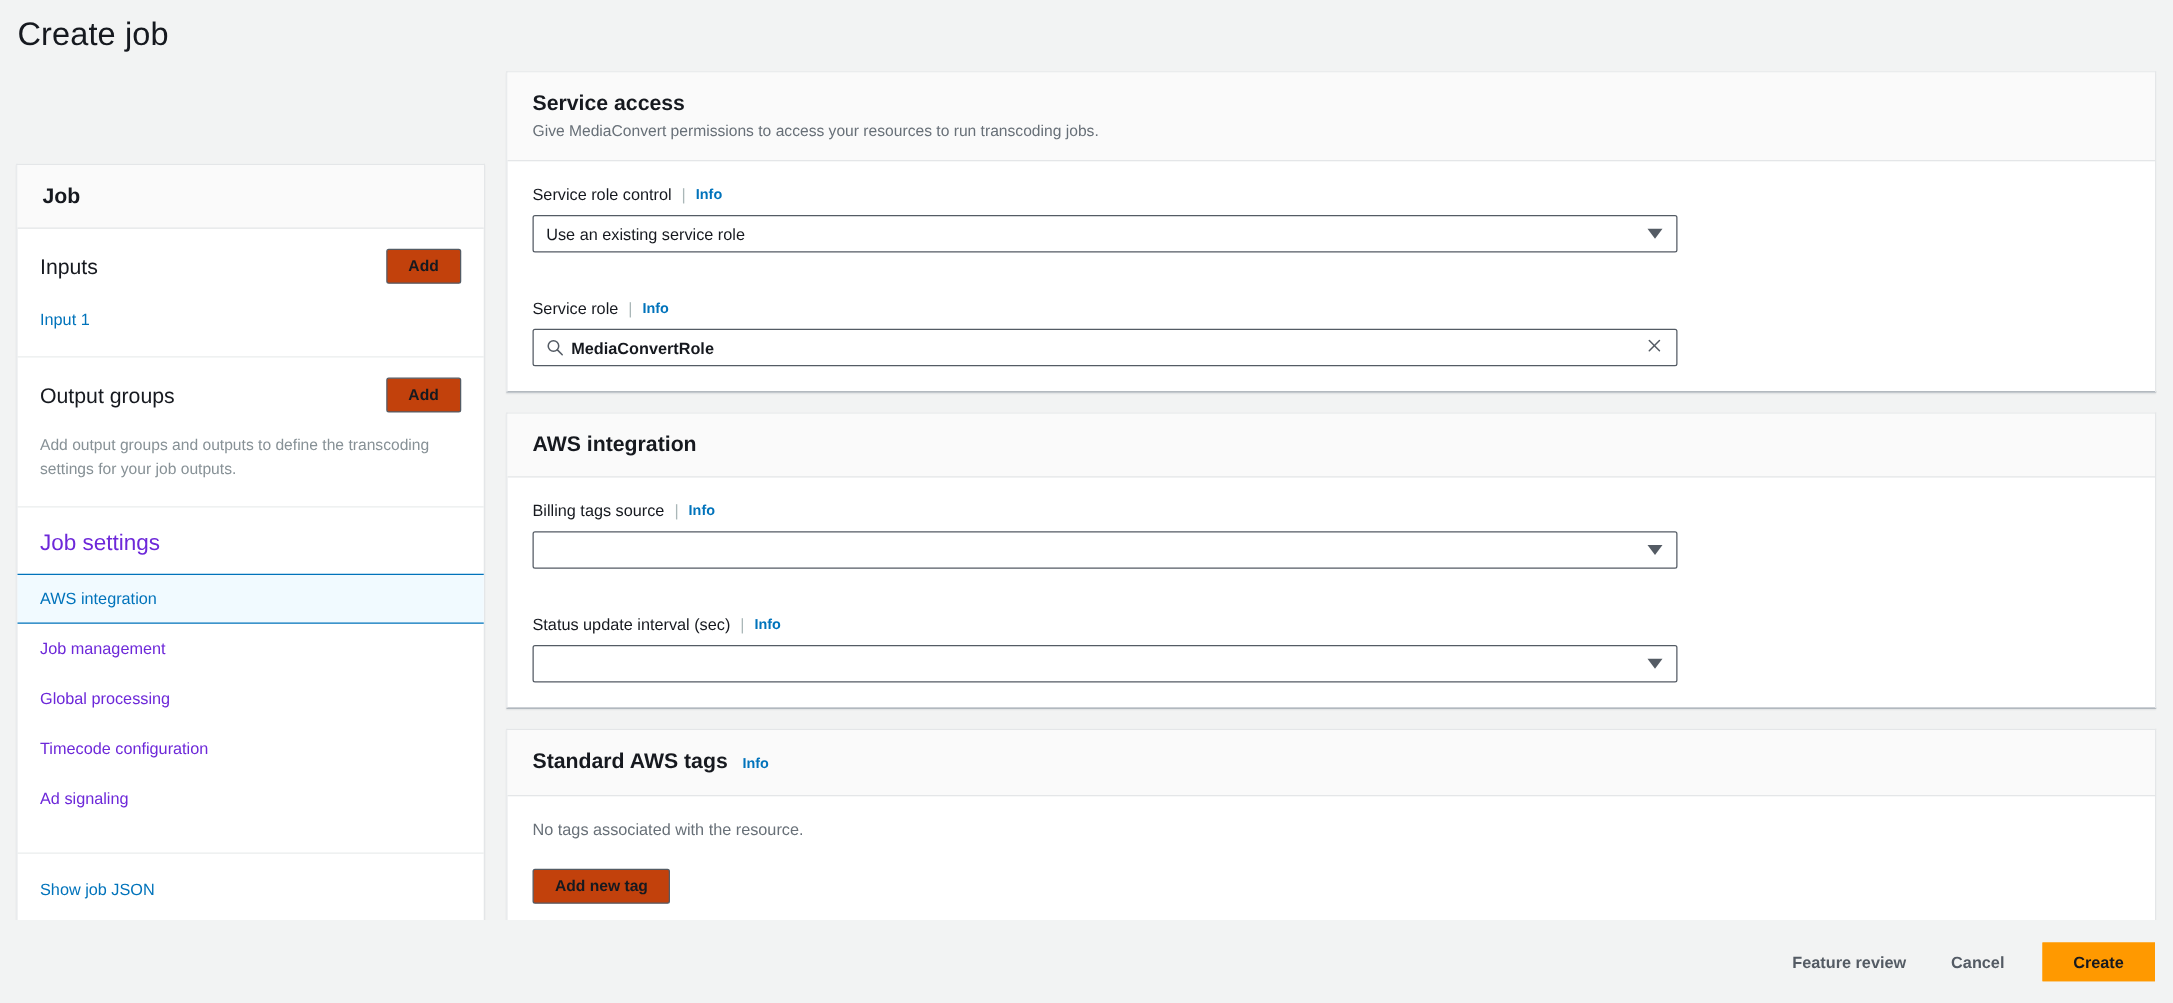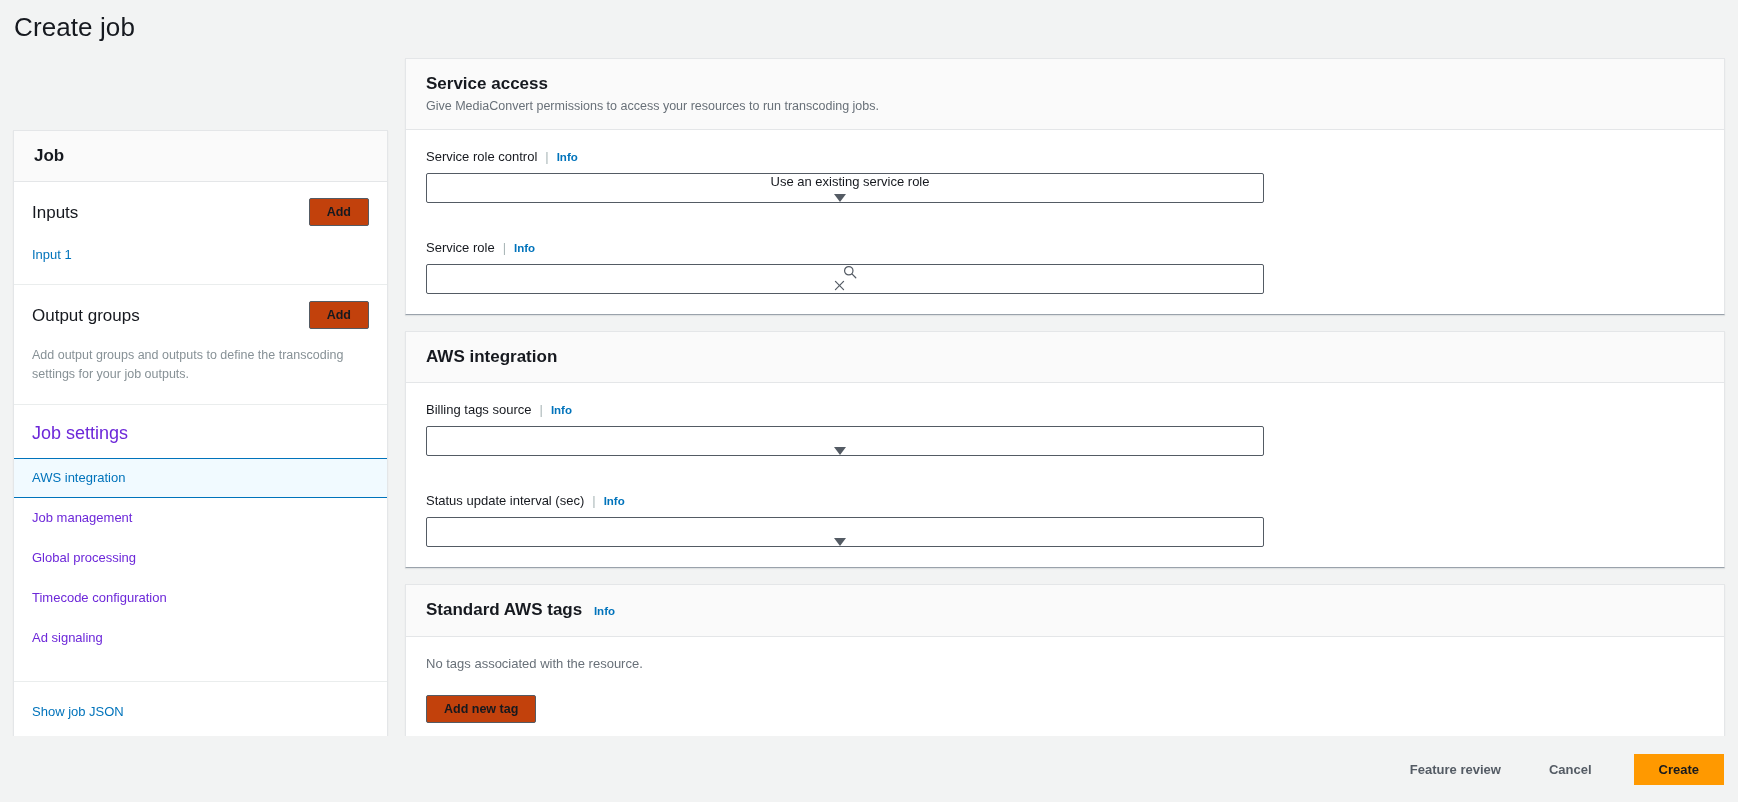--- a/index.html
+++ b/index.html
@@ -176,23 +176,22 @@
 
   .control {
     position: relative;
     margin-top: 7px;
     height: 30px;
     background: #fff;
     border: 1px solid #545b64;
     border-radius: 2px;
     display: flex;
     align-items: center;
-    width: 838px;
+    width: 916px;
     max-width: 100%;
-    flex-direction: column;
   }
   .control .value {
     font-size: 13px;
     color: #16191f;
     padding-left: 10px;
     flex: 1 1 auto;
     white-space: nowrap;
     overflow: hidden;
   }
   .control .value.with-icon { padding-left: 6px; font-weight: bold; }
@@ -228,21 +227,21 @@
 
   
   .footer {
     position: absolute;
     left: 0; right: 0;
     bottom: 0;
     height: 66px;
     display: flex;
     align-items: center;
     justify-content: flex-end;
-    gap: 12px;
+    gap: 0px;
     padding-right: 14px;
     background: #f2f3f3;
   }
   .btn-link-ghost {
     font-family: inherit;
     background: none;
     border: none;
     font-size: 13px;
     font-weight: bold;
     color: #545b64;

